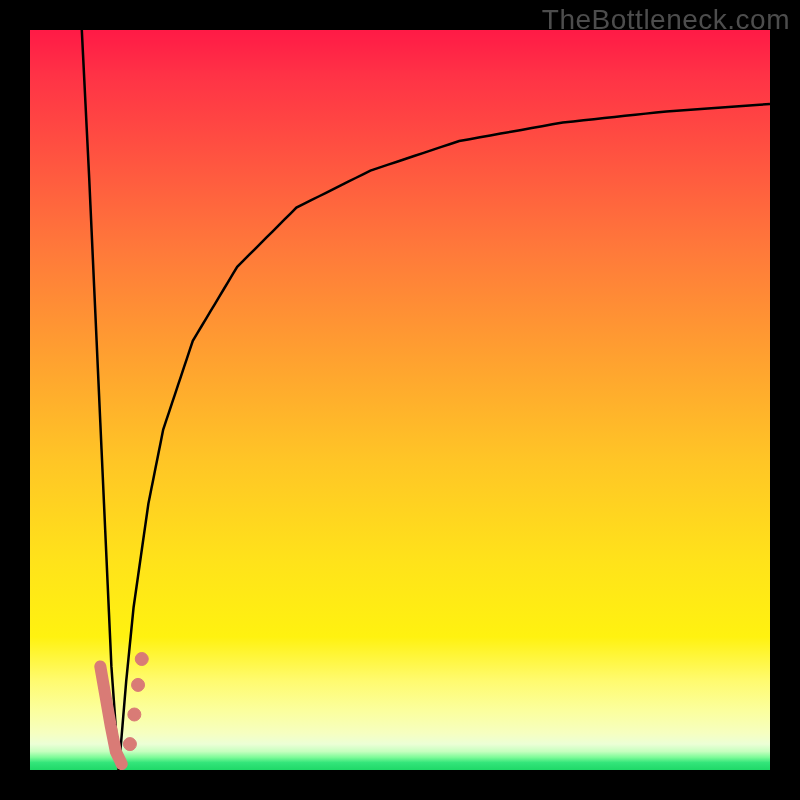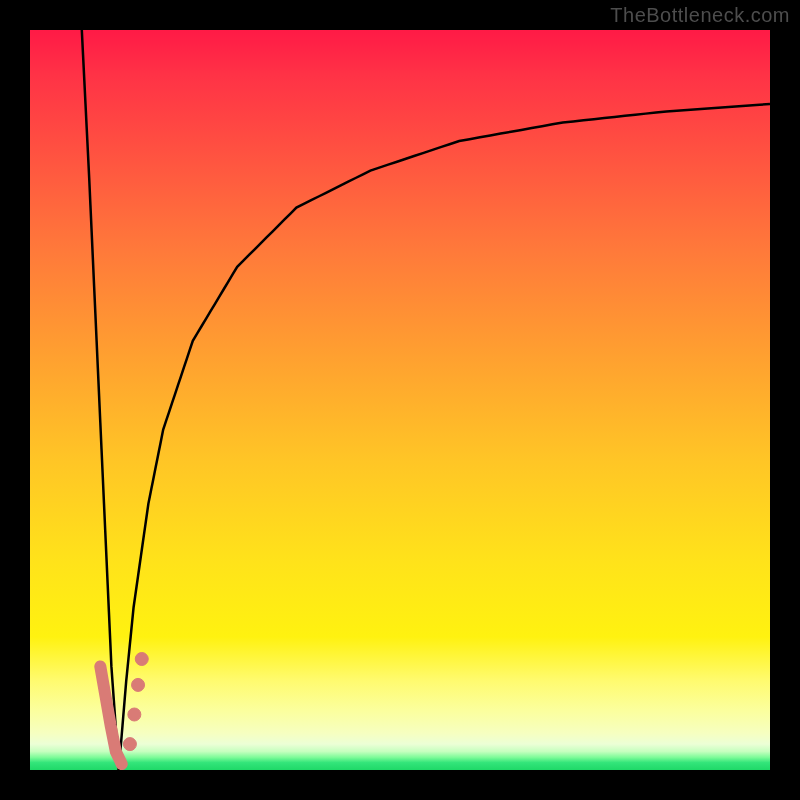--- a/index.html
+++ b/index.html
@@ -15,21 +15,21 @@
     position: relative;
     width: 800px;
     height: 800px;
     background: #000;
   }
   .watermark {
     position: absolute;
     top: 4px;
     right: 10px;
     color: #4d4d4d;
-    font-size: 20px;
+    font-size: 28px;
     font-weight: 500;
     letter-spacing: 0.5px;
     z-index: 5;
   }
   .plot-area {
     position: absolute;
     left: 30px;
     top: 30px;
     width: 740px;
     height: 740px;

